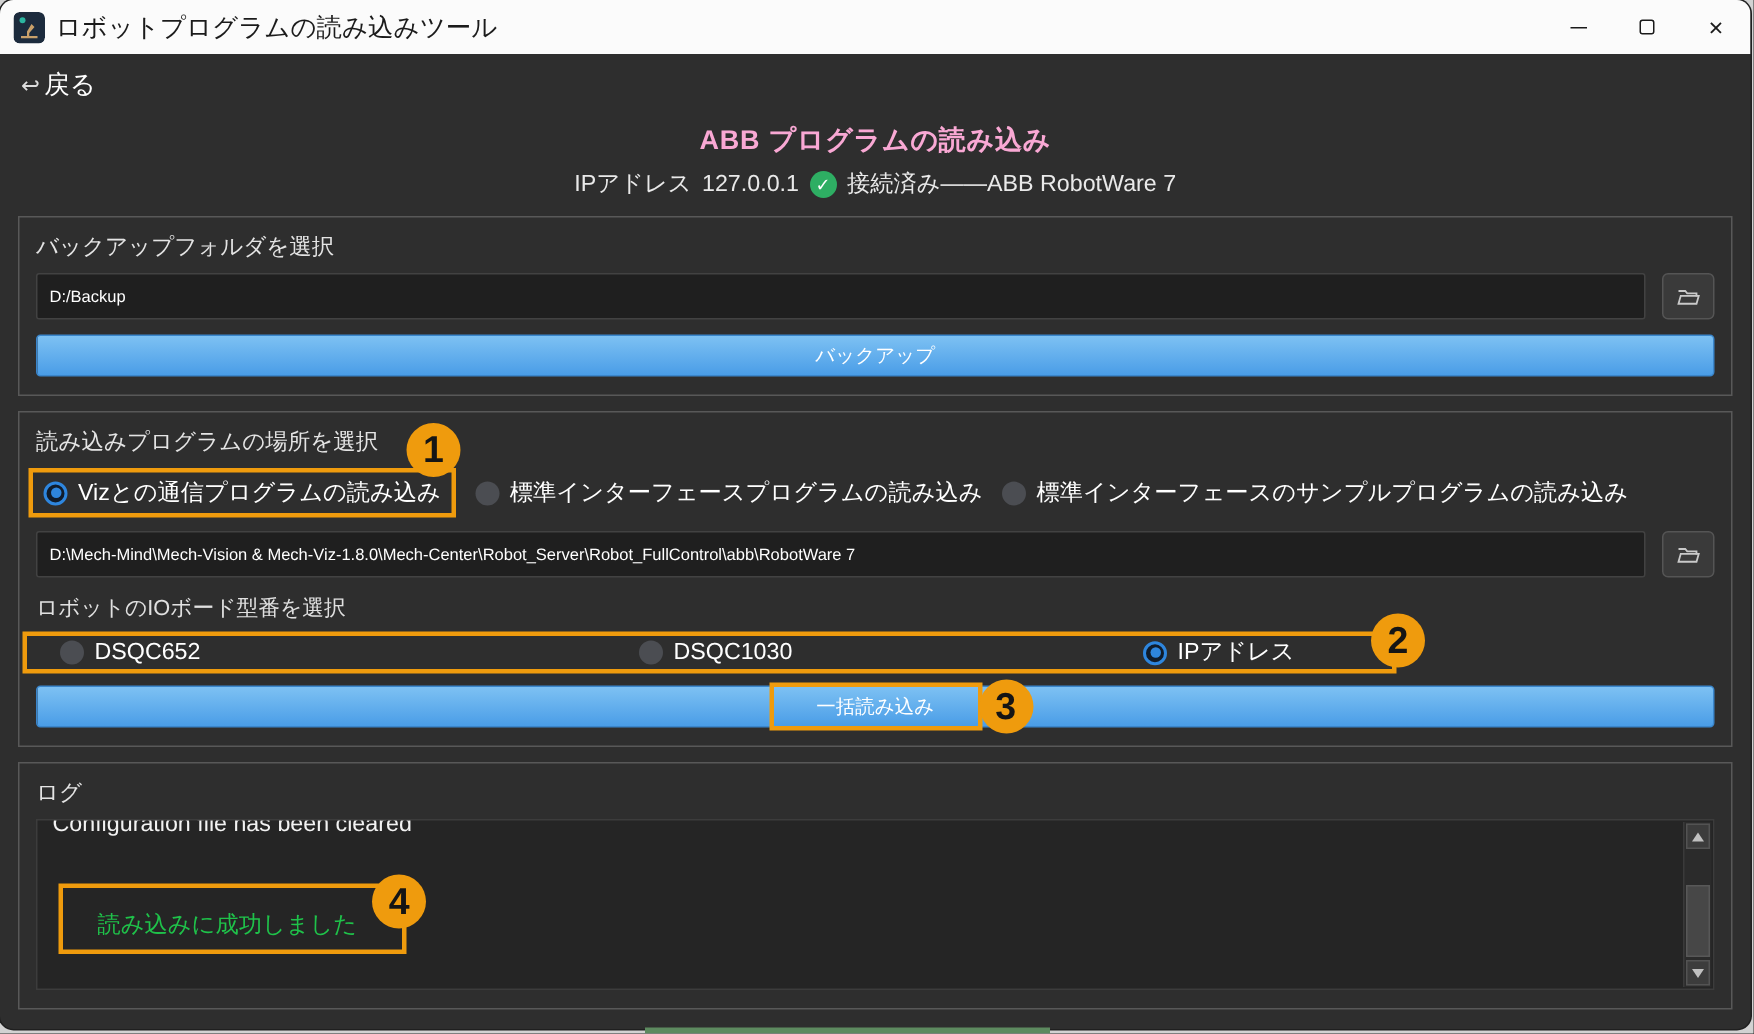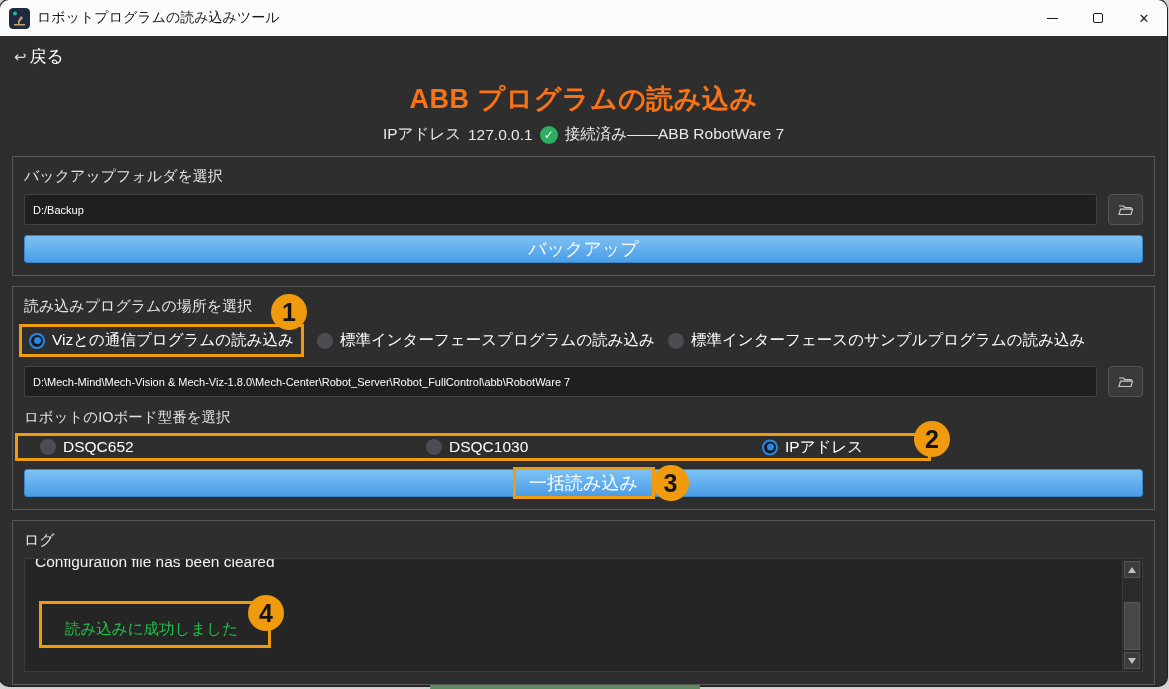--- a/index.html
+++ b/index.html
@@ -7,47 +7,47 @@
   body { font-family:"Liberation Sans","DejaVu Sans",sans-serif; background:#d2d2d2; position:relative; }
 
   .taskbar-peek { position:absolute; bottom:0; left:430px; width:270px; height:4px; background:#5d8a5f; }
 
   .window { position:absolute; left:0; top:0; width:1167px; height:686px;
     border-radius:9px; overflow:hidden; background:#2e2e2e; box-shadow:0 0 0 1px #1f1f1f; }
 
   
   .titlebar { height:36px; background:#fbfbfb; display:flex; align-items:center; padding-left:9px; }
   .app-icon { width:21px; height:21px; border-radius:4px; margin-right:7px; flex:0 0 auto; }
-  .titlebar-text { font-size:14px; color:#1b1b1b; flex:1 1 auto; }
+  .titlebar-text { font-size:17px; color:#1b1b1b; flex:1 1 auto; }
   .win-controls { display:flex; height:100%; }
   .win-btn { width:46px; height:100%; display:flex; align-items:center; justify-content:center; color:#1a1a1a; cursor:default; }
   .glyph-min { display:block; width:11px; height:1px; background:#1a1a1a; }
   .glyph-max { display:block; width:10px; height:10px; border:1.2px solid #1a1a1a; border-radius:2px; }
   .glyph-close { font-size:13px; line-height:1; }
 
   
   .content { color:#eee; }
   .back-link { display:inline-flex; align-items:center; gap:3px; margin:9px 0 0 14px; font-size:17px; color:#fff; cursor:default; }
   .back-icon { font-size:15px; color:#ddd; }
-  h1 { text-align:center; font-size:27px; font-weight:bold; color:#f97316; margin:13px 0 7px; letter-spacing:.5px; }
+  h1 { text-align:center; font-size:18px; font-weight:bold; color:#f9a8d4; margin:13px 0 7px; letter-spacing:.5px; }
   .subtitle { display:flex; justify-content:center; align-items:center; gap:7px; font-size:15.5px; color:#e9e9e9; margin-bottom:11px; }
   .check-icon { width:18px; height:18px; border-radius:50%; background:#2eae63; color:#fff; font-size:12px; font-weight:bold;
     display:inline-flex; align-items:center; justify-content:center; }
 
   .panel { margin:10px 12px 0; border:1px solid #585858; padding:10px 11px 12px; }
   .panel-label { font-size:15px; color:#e4e4e4; margin-bottom:8px; }
 
   .input-row { display:flex; align-items:center; gap:11px; }
   .text-input { flex:1 1 auto; height:31px; background:#1f1f1f; border:1px solid #424242; border-radius:2px;
     color:#fff; font-size:11px; padding:0 8px; font-family:inherit; outline:none; }
   .folder-btn { flex:0 0 auto; width:35px; height:31px; background:#3a3a3a; border:1px solid #555; border-radius:4px;
     display:flex; align-items:center; justify-content:center; cursor:default; }
 
   .blue-btn { display:block; width:100%; height:28px; margin-top:10px; border:1px solid #3a86cc; border-radius:3px;
-    background:linear-gradient(#7dc1f3,#4a9de7); color:#fff; font-size:18px; font-family:inherit; cursor:default; }
+    background:linear-gradient(#7dc1f3,#4a9de7); color:#fff; font-size:13px; font-family:inherit; cursor:default; }
 
   
   .radio-row { display:flex; align-items:center; gap:13px; margin:0 0 9px; }
   .radio-item { display:flex; align-items:center; gap:7px; font-size:15.5px; color:#fff; cursor:default; white-space:nowrap; }
   .radio { width:16px; height:16px; border-radius:50%; background:#4b4d52; flex:0 0 auto; position:relative; }
   .radio.selected { background:#101c2b; border:2px solid #2e86de; }
   .radio.selected::after { content:""; position:absolute; left:50%; top:50%; width:7px; height:7px; margin:-3.5px 0 0 -3.5px;
     border-radius:50%; background:#2e86de; }
 
   

